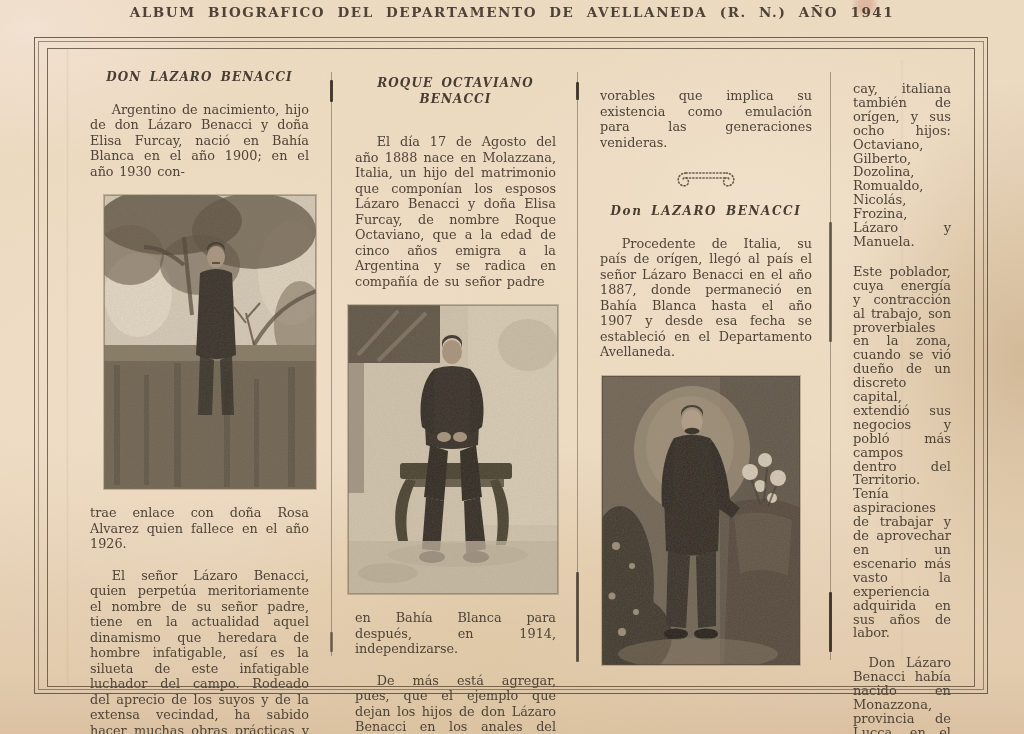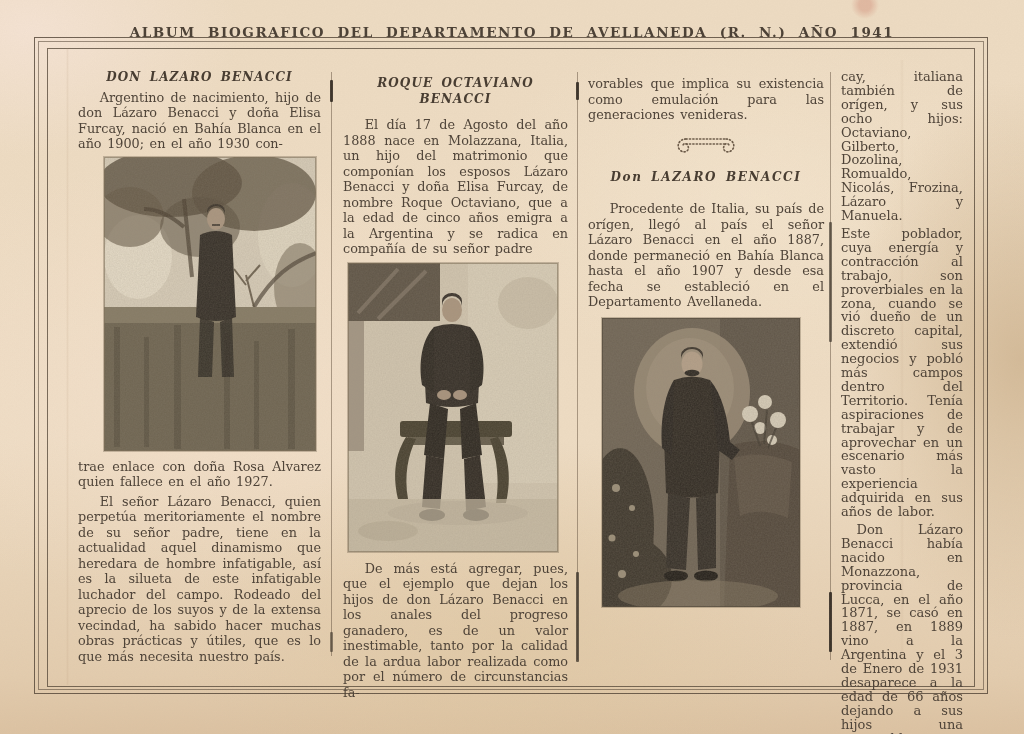--- a/index.html
+++ b/index.html
@@ -21,27 +21,27 @@
       linear-gradient(180deg, #eddbc2 0%, #eedcc3 60%, #e3ccae 92%, #dcc2a2 100%),
       #e9d6bd;
   }
   .crease{position:absolute;background:linear-gradient(90deg,rgba(170,140,110,0),rgba(170,140,110,.25),rgba(170,140,110,0));}
   
   .b{position:absolute;border:1px solid rgba(78,64,50,.8);}
   .b2{position:absolute;border:1px solid rgba(78,64,50,.55);}
   .bi{position:absolute;border:1px solid rgba(78,64,50,.75);}
   
   .header{
-    position:absolute;left:0;top:24px;width:1024px;text-align:center;
+    position:absolute;left:0;top:4px;width:1024px;text-align:center;
     font-size:13.5px;font-weight:bold;color:#4a3f34;
     letter-spacing:1.6px;word-spacing:6px;
   }
   
   .col{position:absolute;color:#4c4136;font-size:12.8px;line-height:15.5px;}
-  .col p{margin:4px;text-align:justify;word-spacing:1.5px;}
+  .col p{margin:16px;text-align:justify;word-spacing:1.5px;}
   p.ind{text-indent:1.7em;}
   .coltitle{
     margin:0 0 4px 0;text-align:center;font-style:italic;font-weight:bold;
     font-size:12px;letter-spacing:1.1px;color:#453a2f;word-spacing:3px;
   }
   .col4{font-size:13px;line-height:13.9px;}
   .col4 p{word-spacing:1px;}
   
   .vrule{position:absolute;width:1px;background:rgba(95,78,60,.5);}
   .vrule .seg{position:absolute;left:-1px;width:3px;background:rgba(40,33,26,.85);border-radius:1px;}
@@ -121,26 +121,26 @@
           <rect x="108" y="67" width="8" height="2" fill="#3b332a" opacity=".8"></rect>
           <polygon points="104,76 120,76 112,94" fill="#d9cfba"></polygon>
           <rect x="110" y="78" width="4" height="14" fill="#2f2a23"></rect>
           <path d="M96,78 Q112,70 128,78 L132,160 Q112,168 92,160 Z" fill="#332d26"></path>
           <path d="M96,160 L94,220 L108,220 L110,165 M116,165 L118,220 L130,220 L128,160" fill="#2e2922" opacity=".85"></path>
         </g>
         <rect width="212" height="294" filter="url(#g1)" opacity=".45"></rect>
         <rect x="0.5" y="0.5" width="211" height="293" fill="none" stroke="#7e7058" opacity=".6"></rect>
       </svg>
     </figure>
-    <p>trae enlace con doña Rosa Alvarez quien fallece en el año 1927.</p>
+    <p>trae enlace con doña Rosa Alvarez quien fallece en el año 1926.</p>
     <p class="ind">El señor Lázaro Benacci, quien perpetúa meritoriamente el nombre de su señor padre, tiene en la actualidad aquel dinamismo que heredara de hombre infatigable, así es la silueta de este infatigable luchador del campo. Rodeado del aprecio de los suyos y de la extensa vecindad, ha sabido hacer muchas obras prácticas y útiles, que es lo que más necesita nuestro país.</p>
   </div>
 
   <div class="col" style="left:339px;top:76px;width:233px;">
-    <h3 class="coltitle" style="margin-bottom:10px;text-align:center;">ROQUE OCTAVIANO BENACCI</h3>
+    <h3 class="coltitle" style="margin-bottom:27px;text-align:center;">ROQUE OCTAVIANO BENACCI</h3>
     <p class="ind">El día 17 de Agosto del año 1888 nace en Molazzana, Italia, un hijo del matrimonio que componían los esposos Lázaro Benacci y doña Elisa Furcay, de nombre Roque Octaviano, que a la edad de cinco años emigra a la Argentina y se radica en compañía de su señor padre</p>
     <figure style="margin:6px 0 9px 9px;">
       <svg class="photo" width="210" height="289" viewBox="0 0 210 289">
         <defs>
           <filter id="g2" x="0" y="0" width="100%" height="100%">
             <feTurbulence type="fractalNoise" baseFrequency="0.7" numOctaves="2" stitchTiles="stitch"></feTurbulence>
             <feColorMatrix type="matrix" values="0 0 0 0 0.32  0 0 0 0 0.27  0 0 0 0 0.21  0 0 0 0.5 0"></feColorMatrix>
           </filter>
         </defs>
         <rect width="210" height="289" fill="#d2c6b0"></rect>
@@ -173,20 +173,21 @@
           <path d="M78,192 L74,244 L92,246 L96,196 M116,196 L118,248 L138,244 L132,192" fill="#302a23"></path>
           <ellipse cx="84" cy="252" rx="13" ry="6" fill="#211d18"></ellipse>
           <ellipse cx="128" cy="252" rx="13" ry="6" fill="#211d18"></ellipse>
         </g>
         <rect y="236" width="210" height="53" fill="#c3b7a0" opacity=".75"></rect>
         <ellipse cx="40" cy="268" rx="30" ry="10" fill="#b1a58d" opacity=".5"></ellipse>
         <rect width="210" height="289" filter="url(#g2)" opacity=".45"></rect>
         <rect x="0.5" y="0.5" width="209" height="288" fill="none" stroke="#7e7058" opacity=".6"></rect>
       </svg>
     </figure>
+    <p>en Bahía Blanca para después, en 1914, independizarse.</p>
     <p class="ind">De más está agregar, pues, que el ejemplo que dejan los hijos de don Lázaro Benacci en los anales del progreso ganadero, es de un valor inestimable, tanto por la calidad de la ardua labor realizada como por el número de circunstancias fa-</p>
   </div>
 
   <div class="col" style="left:584px;top:72px;width:244px;">
     <p>vorables que implica su existencia como emulación para las generaciones venideras.</p>
     <svg class="orn" width="64" height="28" viewBox="0 0 64 28" style="margin-top:9px;">
       <g fill="none" stroke="#6b5a48" stroke-width="1.6" stroke-dasharray="1.2 2.2" stroke-linecap="round">
         <path d="M12,7 H52"></path>
           <path d="M12,12 H52"></path>
         <path d="M12,7 C5,7 2,14 6,18 C10,22 16,19 14,14 C13,11 10,11 9,13"></path>

